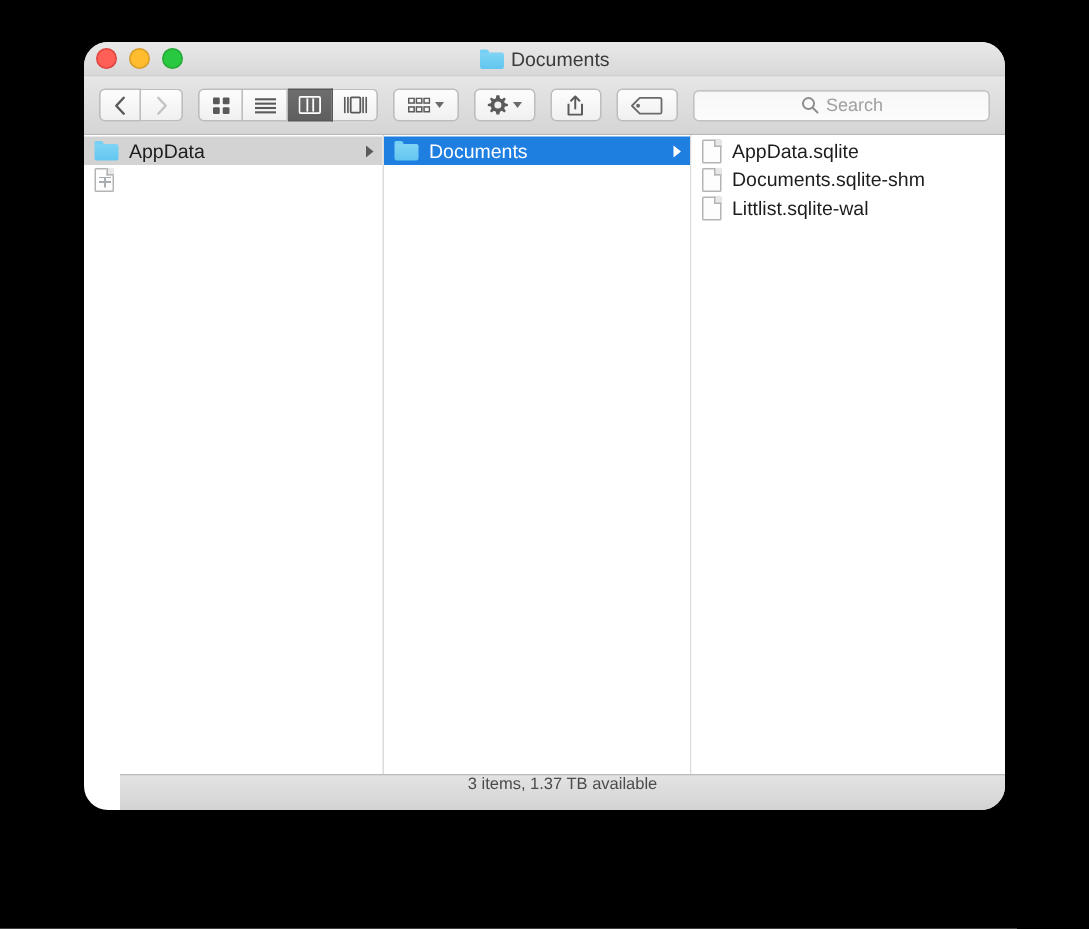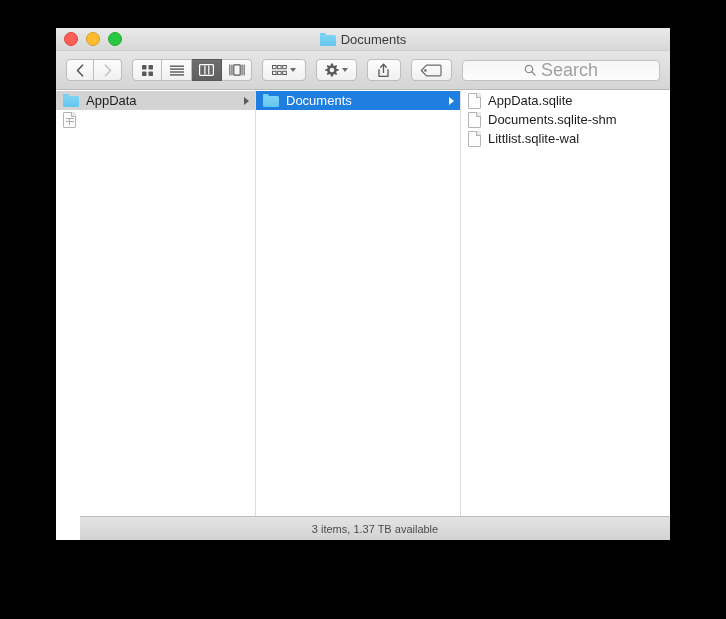--- a/index.html
+++ b/index.html
@@ -14,21 +14,21 @@
     -webkit-font-smoothing: antialiased;
   }
 
   
   #finder-window {
     position: absolute;
     left: 56px;
     top: 28px;
     width: 614px;
     height: 512px;
-    border-radius: 0;
+    border-radius: 16px;
     overflow: hidden;
     box-shadow: 0 0 2px rgba(0,0,0,0.55);
     background: #ffffff;
     display: flex;
     flex-direction: column;
   }
 
   
   .titlebar {
     height: 22px;
@@ -151,21 +151,21 @@
     box-sizing: border-box;
     background: linear-gradient(to bottom, #f7f7f7 0%, #fcfcfc 100%);
     border: 1px solid #c2c2c2;
     border-radius: 4px;
     display: flex;
     align-items: center;
     justify-content: center;
     gap: 5px;
   }
   .search-field .sf-label {
-    font-size: 18px;
+    font-size: 12px;
     color: #a0a0a0;
   }
 
   
   .columns {
     flex: 1 1 auto;
     display: flex;
     background: #ffffff;
     min-height: 0;
   }
@@ -250,21 +250,20 @@
     opacity: 0.85;
   }
 
   
   .statusbar {
     height: 23px;
     flex: none;
     background: linear-gradient(to bottom, #e3e3e3 0%, #d3d3d3 100%);
     border-top: 1px solid #bcbcbc;
     display: flex;
-    align-items: center;
     justify-content: center;
     font-size: 11px;
     color: #4b4b4b;
     margin-left: 24px;
   }
 
   svg { display: block; }
 </style>
 </head>
 <body>

